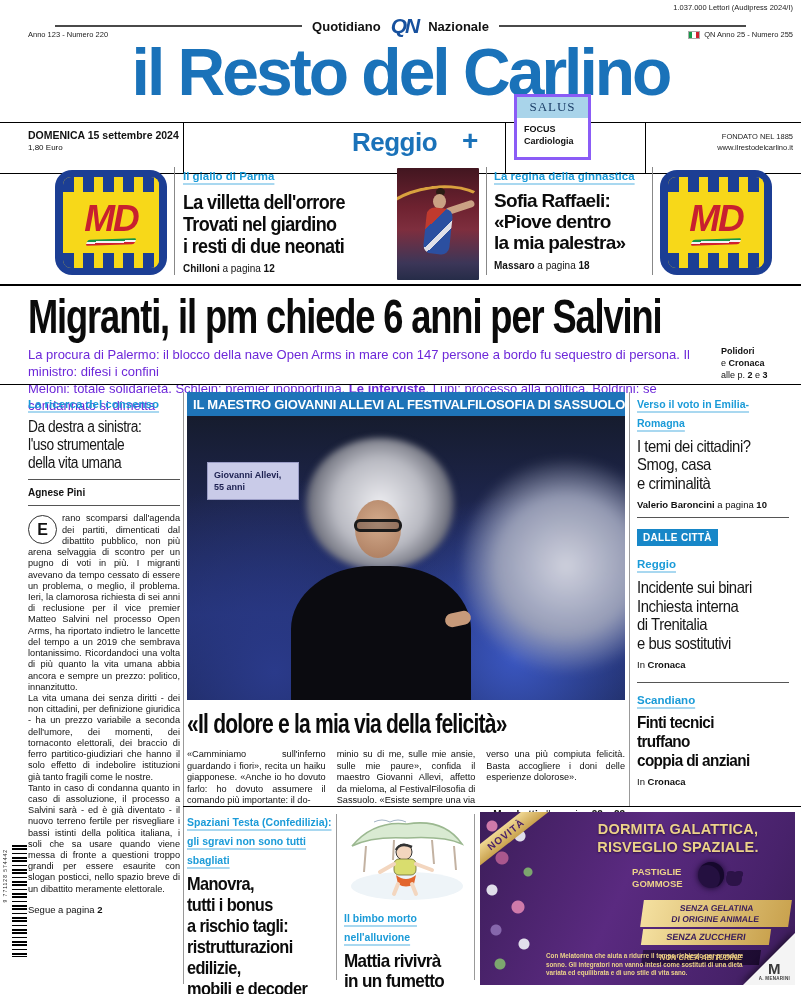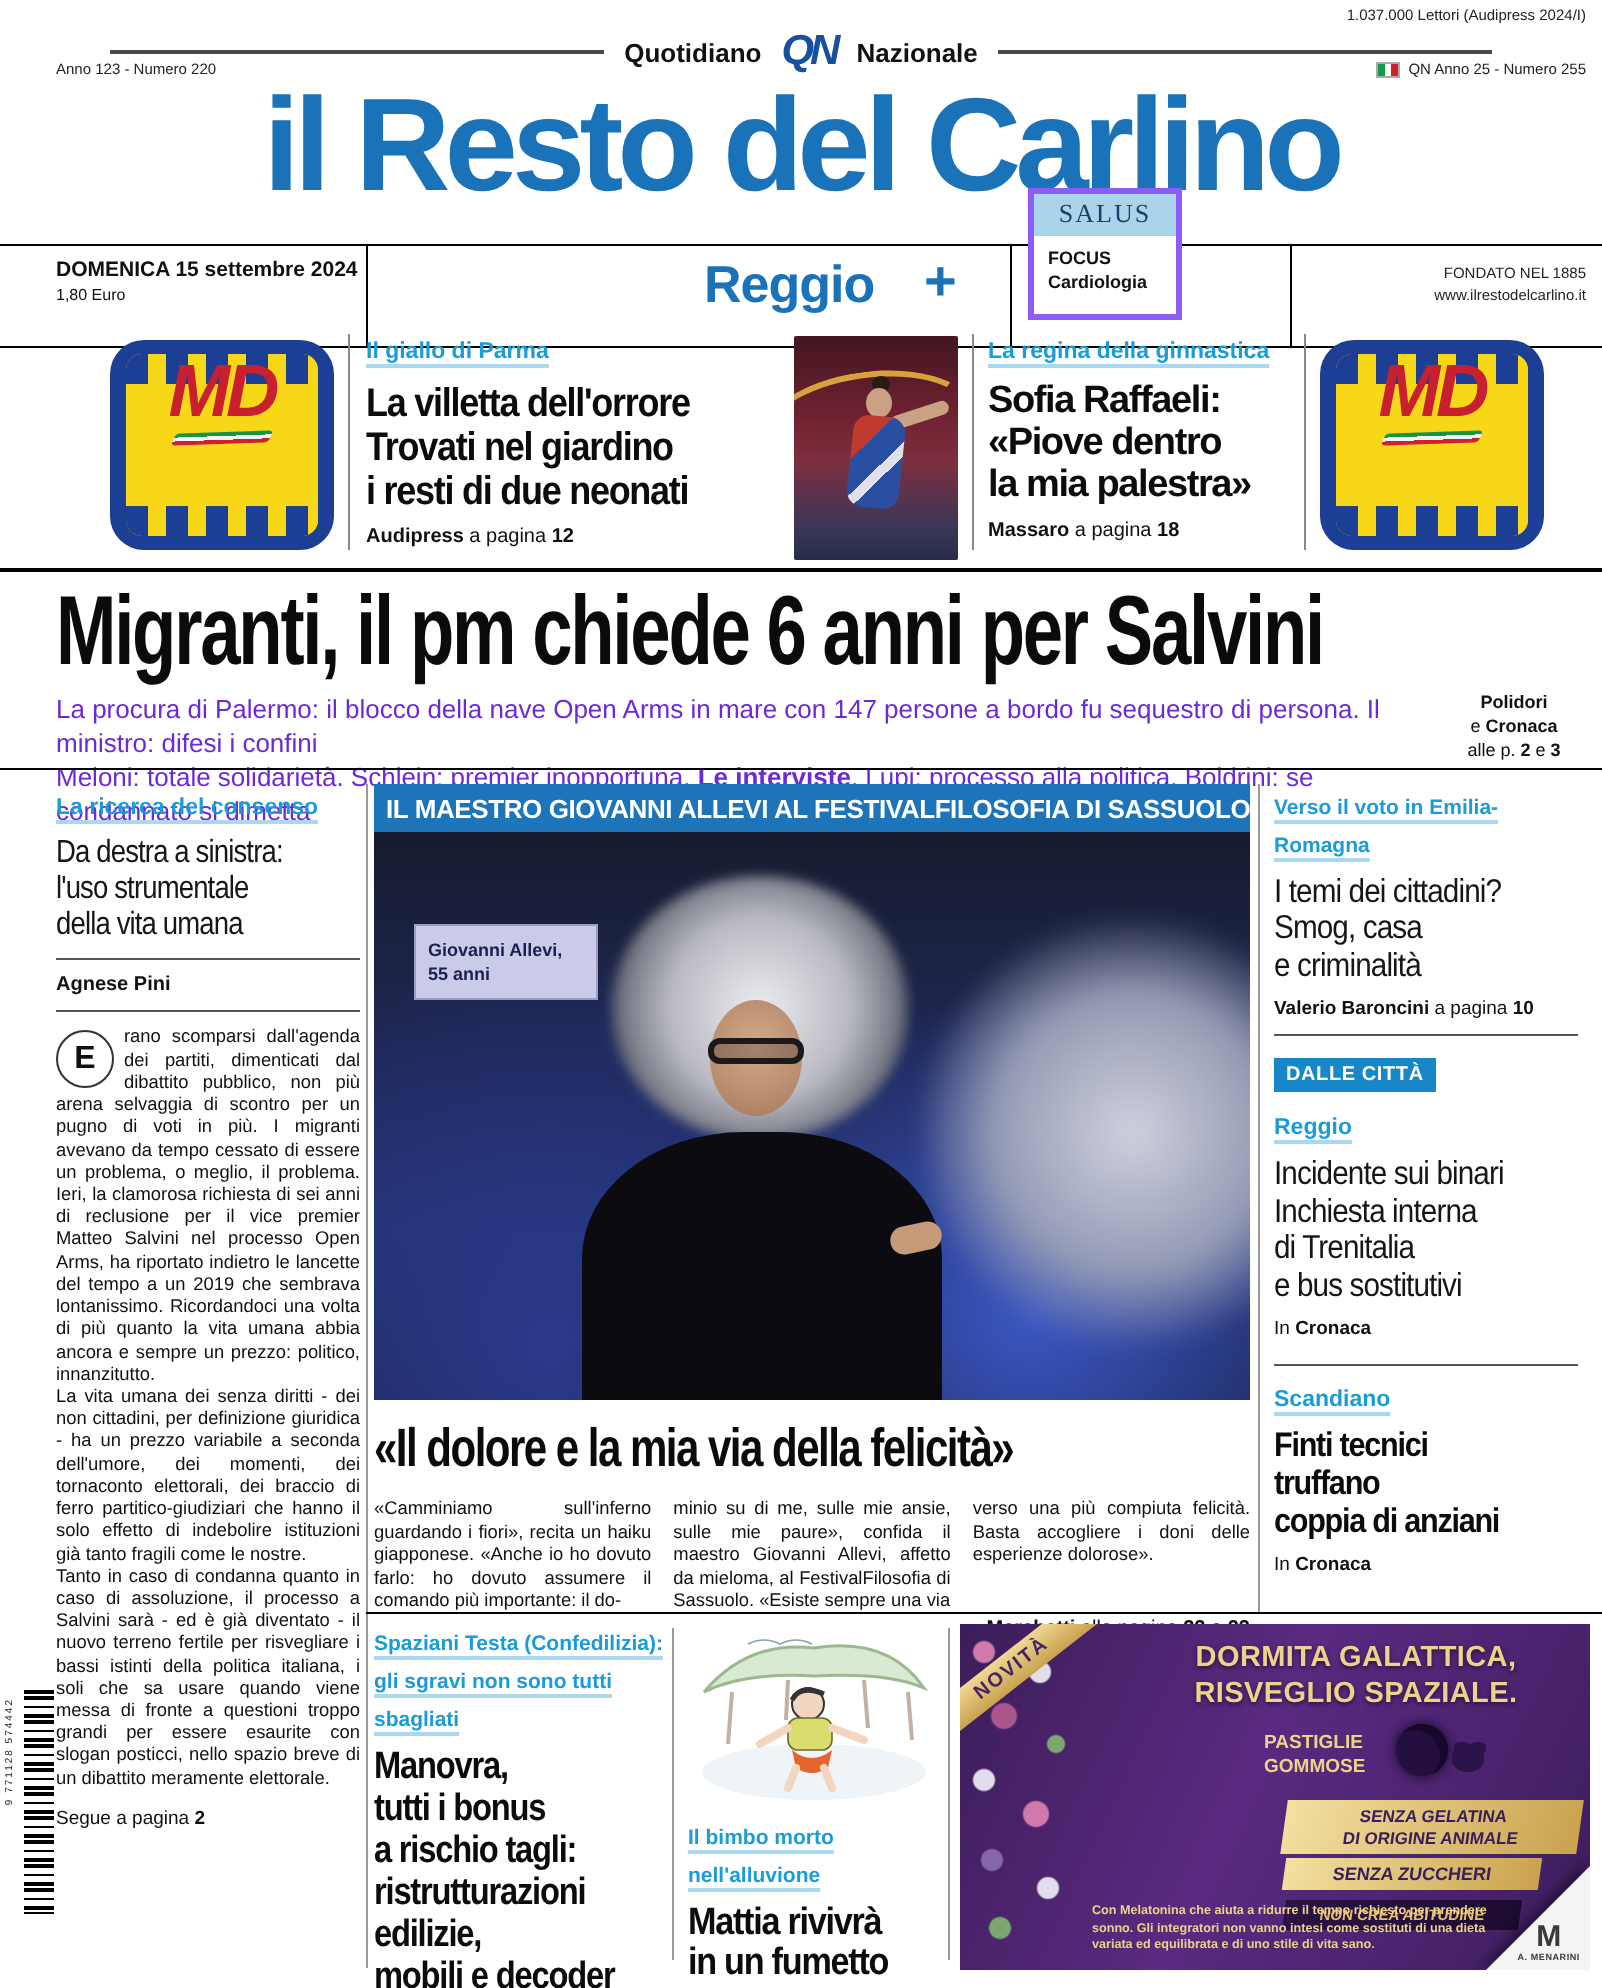--- a/index.html
+++ b/index.html
@@ -45,21 +45,21 @@
   
   #topband { position:absolute; top:163px; left:0; right:0; height:123px; border-bottom:2.5px solid #000; }
   .vline { position:absolute; border-left:1px solid #888; }
   #tb-v1 { left:174px; top:4px; height:108px; }
   #tb-v2 { left:486px; top:4px; height:108px; }
   #tb-v3 { left:652px; top:4px; height:108px; }
 
   .md { position:absolute; width:112px; height:105px; border-radius:17px; background:#1c3e94; padding:7px 8px; }
   #md-left { left:55px; top:7px; } #md-right { left:660px; top:7px; }
   .md .mdin { position:relative; background:#f7d819; border-radius:8px; height:100%;
-              display:flex; flex-direction:column; align-items:center; justify-content:flex-start; overflow:hidden; }
+              display:flex; flex-direction:column; align-items:center; justify-content:center; overflow:hidden; }
   .md .stripes { position:absolute; left:0; right:0; height:15px;
                  background:repeating-linear-gradient(90deg,#1c3e94 0 11px,#f7d819 11px 20px); }
   .md .st-t { top:0; } .md .st-b { bottom:0; }
   .md .mdtxt { font-size:37px; font-weight:800; font-style:italic; color:#c8202f; letter-spacing:-2px; line-height:1; z-index:2; }
   .md .tric { width:48px; height:6px; margin-top:2px; border-radius:2px; transform:skewX(-25deg) rotate(-2deg); z-index:2;
               background:linear-gradient(#159548 0 33%,#f4f4f4 33% 66%,#d02030 66%); }
 
   .kicker { color:#1b9bd8; font-weight:bold; font-size:11.5px; line-height:1.5;
             text-decoration:underline; text-decoration-color:#a9d8f0; text-decoration-thickness:2px; text-underline-offset:3px; }
   .preline { white-space:pre-line; }
@@ -85,21 +85,21 @@
   #gym-photo .head { position:absolute; left:36px; top:26px; width:13px; height:15px; border-radius:50%; background:#caa184; }
   #gym-photo .bun { position:absolute; left:39px; top:20px; width:9px; height:8px; border-radius:50%; background:#2a1b14; }
   #gym-photo .torso { position:absolute; left:28px; top:40px; width:26px; height:46px; border-radius:8px;
     background:linear-gradient(130deg,#c03a2e 0 30%,#2b4fa0 30% 55%,#e0e0e8 55% 65%,#2b4fa0 65%); transform:rotate(6deg); }
   #gym-photo .arm { position:absolute; left:48px; top:36px; width:30px; height:7px; border-radius:4px; background:#caa184; transform:rotate(-18deg); }
 
   
   #main-hl { position:absolute; left:28px; top:288px; width:773px; height:56px; }
   #main-hl span { font-size:49px; font-weight:800; letter-spacing:-1.5px; color:#0b0b0b; }
   #deck { position:absolute; left:28px; top:347px; width:688px; font-size:13px; line-height:1.3; color:#6d28d9; }
-  #deck-authors { position:absolute; right:8px; top:345px; width:72px; text-align:center; font-size:9px; line-height:1.35; }
+  #deck-authors { position:absolute; right:8px; top:345px; width:72px; text-align:left; font-size:9px; line-height:1.35; }
 
   #rule-deck { position:absolute; top:384px; left:0; right:0; border-top:1px solid #000; }
 
   
   #col-v1 { left:183px; top:392px; height:592px; border-color:#999; }
   #col-v2 { left:629px; top:392px; height:414px; border-color:#999; }
 
   #opinion { position:absolute; left:28px; top:394px; width:152px; }
   #opinion .hl-light { font-size:16px; margin-top:5px; }
   .hrule { border-top:1px solid #555; margin:7px 0; }
@@ -267,21 +267,21 @@
       </div>
     </div>
     <div class="vline" id="tb-v1"></div>
 
     <div id="story1">
       <span class="kicker">Il giallo di Parma</span>
       <div class="hl preline cx90">La villetta dell'orrore
 Trovati nel giardino
 i resti di due neonati</div>
       <div class="byline">
-        <span class="b">Audipress</span><span> a pagina </span><span class="b">12</span>
+        <span class="b">Chilloni</span><span> a pagina </span><span class="b">12</span>
       </div>
     </div>
 
     <div id="gym-photo">
       <div class="ribbon"></div>
       <div class="bun"></div>
       <div class="head"></div>
       <div class="arm"></div>
       <div class="torso"></div>
     </div>

